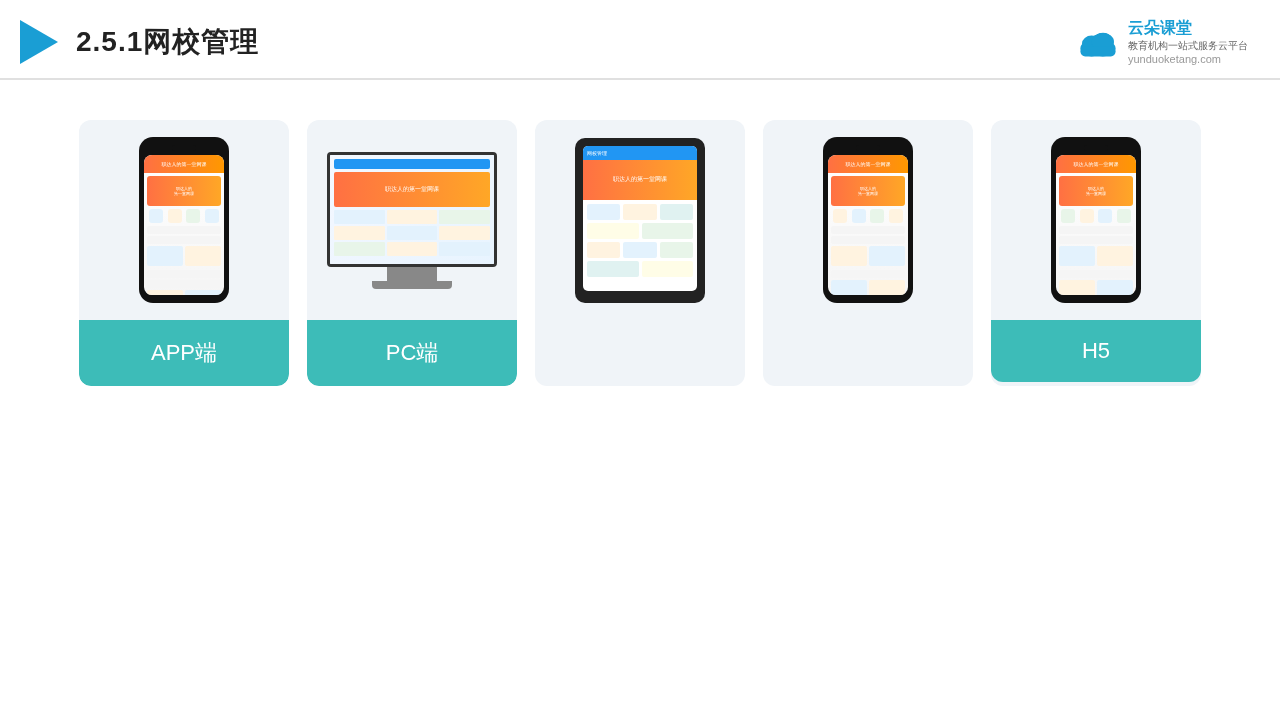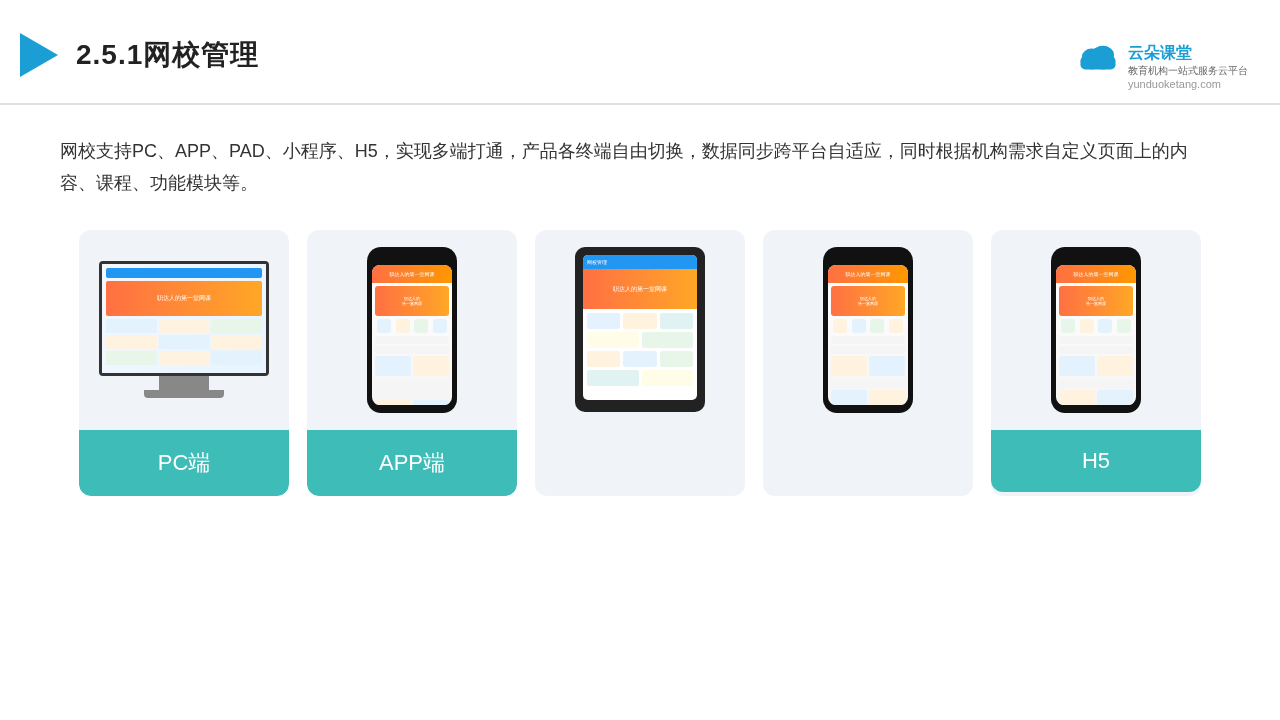--- a/index.html
+++ b/index.html
@@ -57,21 +57,20 @@
       width: 48px;
       height: 32px;
     }
     .brand-text {
       font-size: 13px;
       color: #555;
       display: flex;
       flex-direction: column;
       align-items: flex-start;
       line-height: 1.3;
-      margin-top: 25px;
     }
     .brand-name {
       font-size: 16px;
       color: #1a9ed4;
       font-weight: bold;
     }
     .brand-sub {
       font-size: 10px;
       color: #666;
       font-family: Liberation Serif, serif;
@@ -376,56 +375,22 @@
             <span>教育机构一站</span><span>式服务云平台</span>
           </span>
           <span class="brand-url">yunduoketang.com</span>
         </div>
       </div>
     </div>
   </div>
 </div>
 
 <div class="main-content">
-  <p class="description">网校支持PC、APP、PAD、小程序、H5，实现多端打通，产品各终端自由切换，数据同步跨平台自适应，同时根据机构需求自定义页面上的内容、课程、功能模块等。</p>
 
   <div class="cards-container">
-
-    <div class="card">
-      <div class="card-image-area">
-        <div class="pc-monitor">
-          <div class="monitor-screen">
-            <div class="screen-content">
-              <div class="screen-nav"></div>
-              <div class="screen-banner">
-                <span class="screen-banner-text">职达人的第一堂网课</span>
-              </div>
-              <div class="screen-row">
-                <div class="screen-block"></div>
-                <div class="screen-block screen-block-orange"></div>
-                <div class="screen-block screen-block-green"></div>
-              </div>
-              <div class="screen-row">
-                <div class="screen-block screen-block-orange"></div>
-                <div class="screen-block"></div>
-                <div class="screen-block screen-block-orange"></div>
-              </div>
-              <div class="screen-row">
-                <div class="screen-block screen-block-green"></div>
-                <div class="screen-block screen-block-orange"></div>
-                <div class="screen-block"></div>
-              </div>
-            </div>
-          </div>
-          <div class="monitor-stand"></div>
-          <div class="monitor-base"></div>
-        </div>
-      </div>
-      <div class="card-label">PC端</div>
-    </div>
 
     <div class="card">
       <div class="card-image-area">
         <div class="phone-mockup">
           <div class="phone-body">
             <div class="phone-notch"></div>
             <div class="phone-screen">
               <div class="phone-screen-inner">
                 <div class="phone-header">
                   <span class="phone-header-text">职达人的第一堂网课</span>
@@ -457,20 +422,53 @@
               </div>
             </div>
           </div>
         </div>
       </div>
       <div class="card-label">APP端</div>
     </div>
 
     <div class="card">
       <div class="card-image-area">
+        <div class="pc-monitor">
+          <div class="monitor-screen">
+            <div class="screen-content">
+              <div class="screen-nav"></div>
+              <div class="screen-banner">
+                <span class="screen-banner-text">职达人的第一堂网课</span>
+              </div>
+              <div class="screen-row">
+                <div class="screen-block"></div>
+                <div class="screen-block screen-block-orange"></div>
+                <div class="screen-block screen-block-green"></div>
+              </div>
+              <div class="screen-row">
+                <div class="screen-block screen-block-orange"></div>
+                <div class="screen-block"></div>
+                <div class="screen-block screen-block-orange"></div>
+              </div>
+              <div class="screen-row">
+                <div class="screen-block screen-block-green"></div>
+                <div class="screen-block screen-block-orange"></div>
+                <div class="screen-block"></div>
+              </div>
+            </div>
+          </div>
+          <div class="monitor-stand"></div>
+          <div class="monitor-base"></div>
+        </div>
+      </div>
+      <div class="card-label">PC端</div>
+    </div>
+
+    <div class="card">
+      <div class="card-image-area">
         <div class="tablet-mockup">
           <div class="tablet-body">
             <div class="tablet-screen">
               <div class="tablet-nav">
                 <span class="tablet-nav-text">网校管理</span>
               </div>
               <div class="tablet-banner">
                 <span class="tablet-banner-text">职达人的第一堂网课</span>
               </div>
               <div class="tablet-content">

